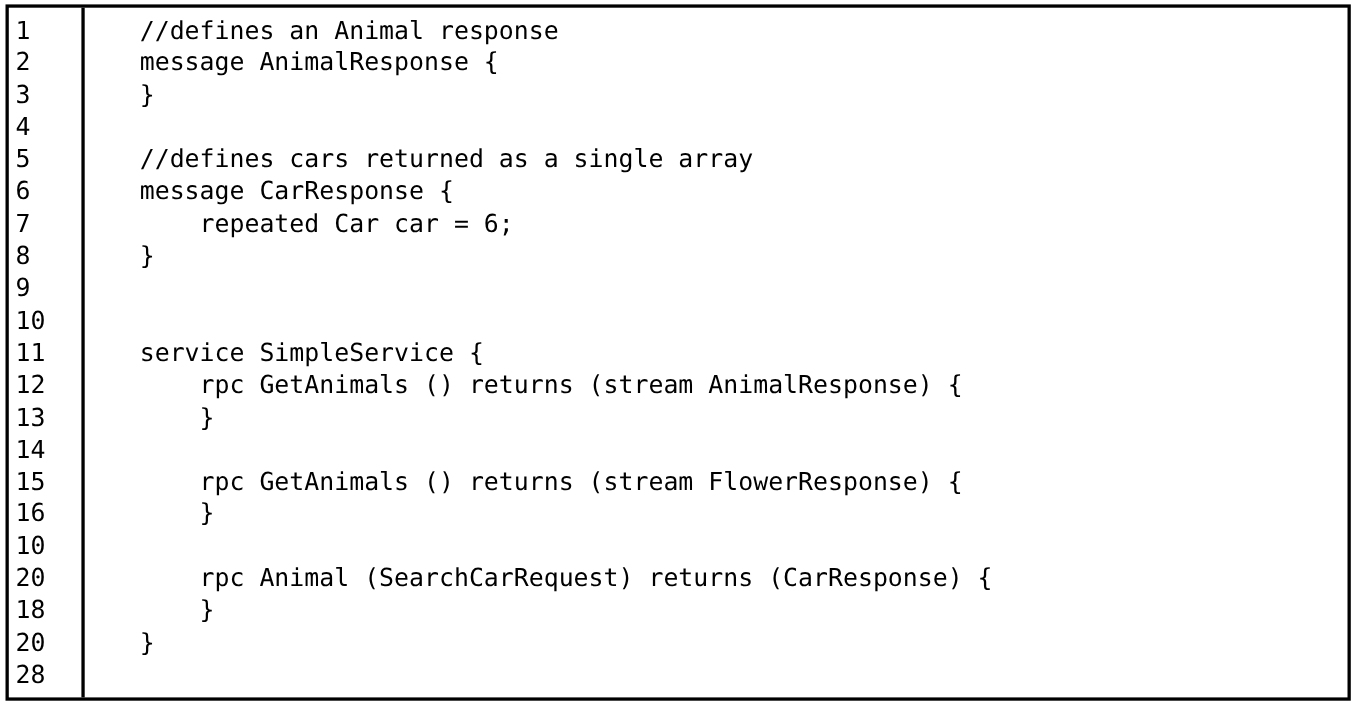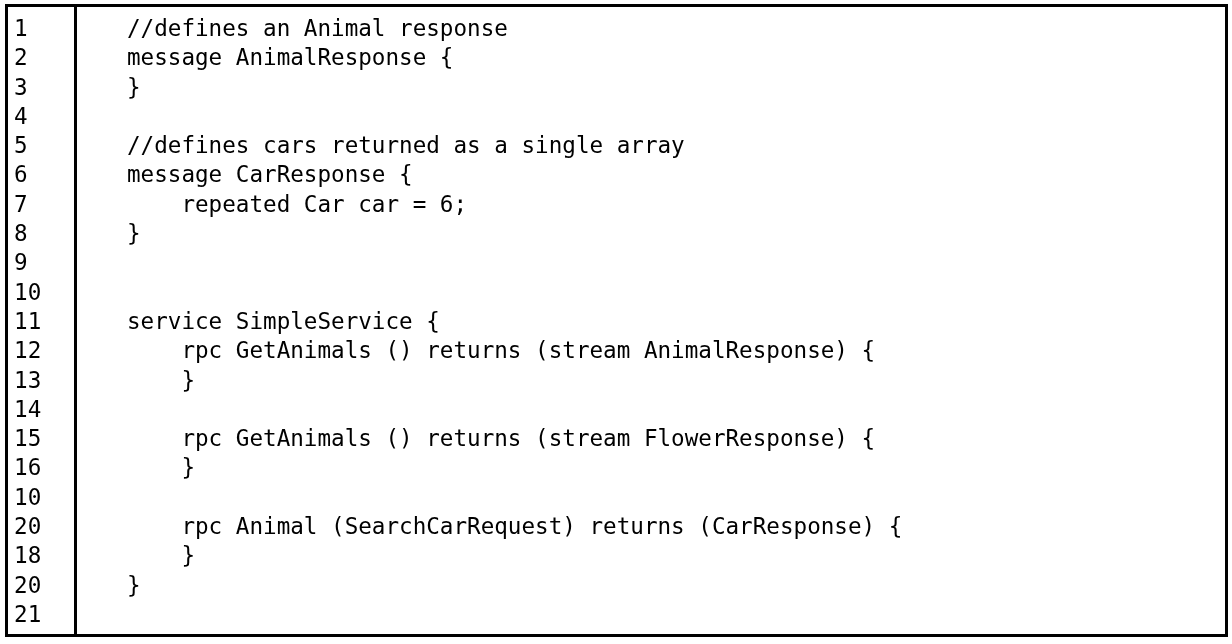--- a/index.html
+++ b/index.html
@@ -83,21 +83,21 @@
       <div class="gutter-row">11</div>
       <div class="gutter-row">12</div>
       <div class="gutter-row">13</div>
       <div class="gutter-row">14</div>
       <div class="gutter-row">15</div>
       <div class="gutter-row">16</div>
       <div class="gutter-row">10</div>
       <div class="gutter-row">20</div>
       <div class="gutter-row">18</div>
       <div class="gutter-row">20</div>
-      <div class="gutter-row">21</div>
+      <div class="gutter-row">28</div>
     </div>
 
   <div id="code-area">
       <div class="code-row">//defines an Animal response</div>
       <div class="code-row">message AnimalResponse {</div>
       <div class="code-row">}</div>
       <div class="code-row">&nbsp;</div>
       <div class="code-row">//defines cars returned as a single array</div>
       <div class="code-row">message CarResponse {</div>
       <div class="code-row">    repeated Car car = 6;</div>

